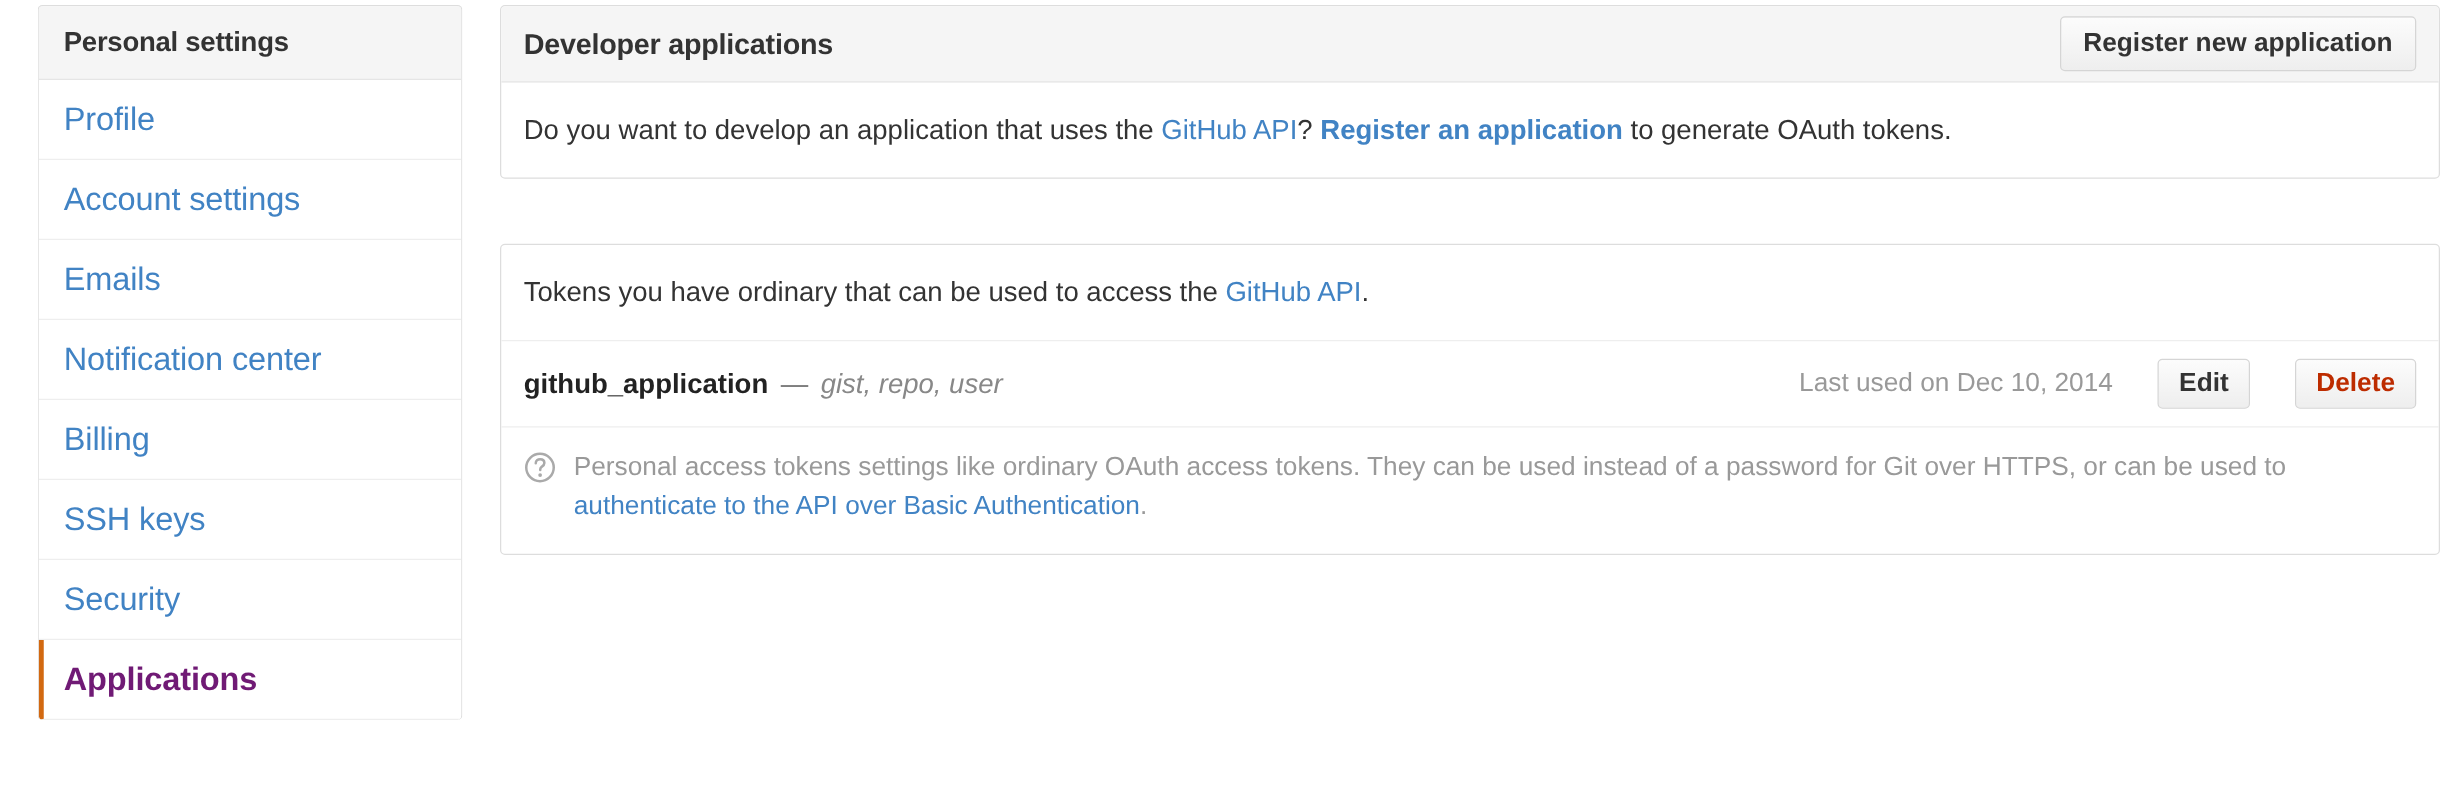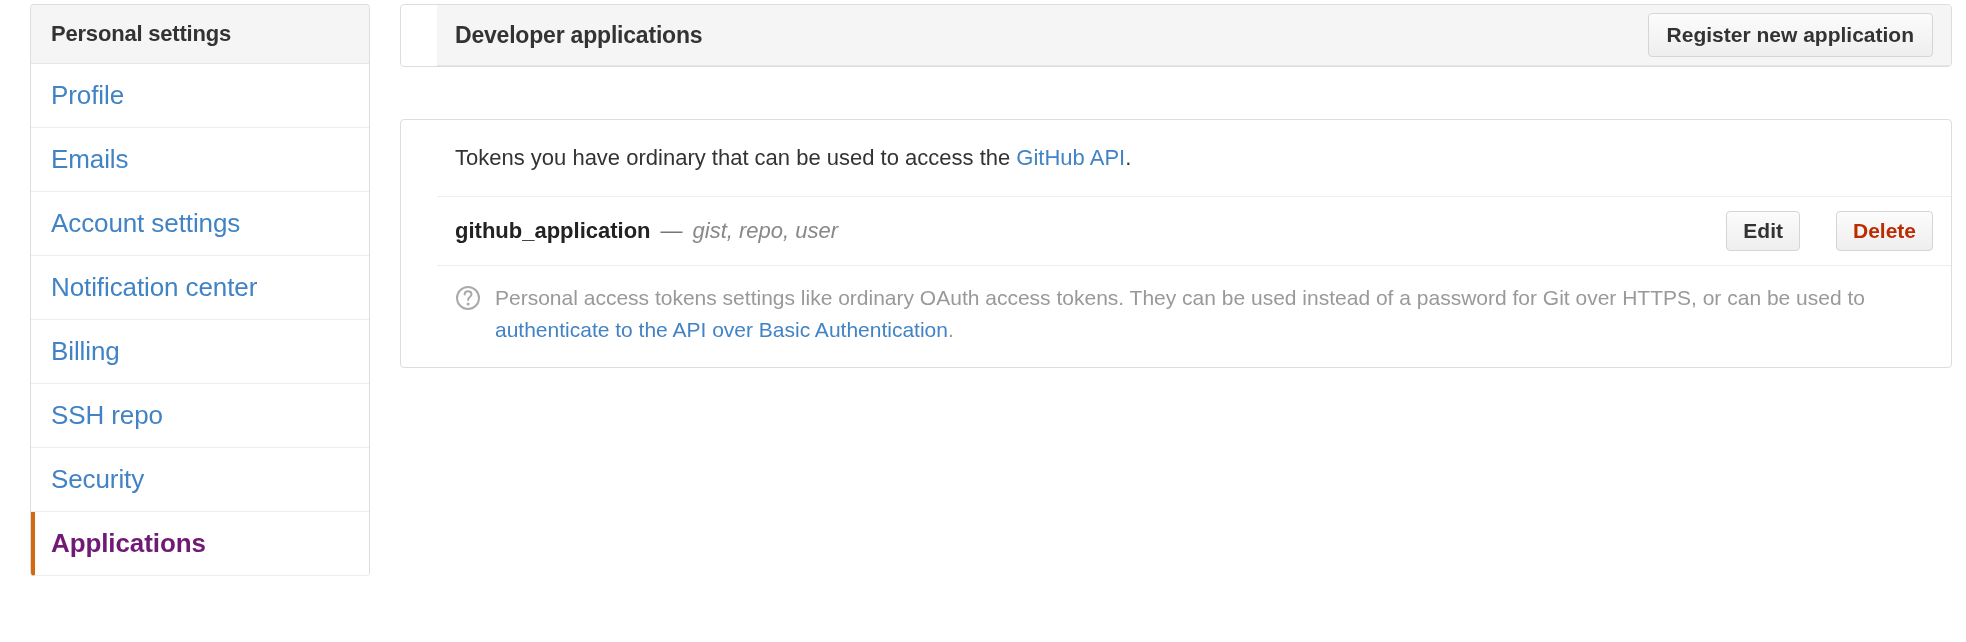--- a/index.html
+++ b/index.html
@@ -70,21 +70,20 @@
     flex: 1 1 auto;
     box-sizing: border-box;
     padding-left: 30px;
     padding-right: 14px;
   }
   .panel {
     border: 1px solid #dddddd;
     border-radius: 4px;
     background: #ffffff;
     overflow: hidden;
-    padding-left: 36px;
   }
   .panel + .panel {
     margin-top: 52px;
   }
   .panel-header {
     background: #f5f5f5;
     border-bottom: 1px solid #e5e5e5;
     padding: 0 18px;
     height: 60px;
     display: flex;
@@ -193,65 +192,69 @@
 <div class="page">
 
   <div class="sidebar">
     <div class="sidebar-inner">
       <div class="sidebar-header">Personal settings</div>
 
       <a class="nav-item">
         <span>Profile</span>
       </a>
       <a class="nav-item">
+        <span>Account settings</span>
+      </a>
+      <a class="nav-item">
         <span>Emails</span>
       </a>
       <a class="nav-item">
-        <span>Account settings</span>
-      </a>
-      <a class="nav-item">
         <span>Notification center</span>
       </a>
       <a class="nav-item">
         <span>Billing</span>
       </a>
       <a class="nav-item">
-        <span>SSH repo</span>
+        <span>SSH keys</span>
       </a>
       <a class="nav-item">
         <span>Security</span>
       </a>
       <a class="nav-item selected">
         <span>Applications</span>
       </a>
     </div>
   </div>
 
   <div class="main">
 
     <div class="panel">
       <div class="panel-header">
         <div class="panel-title">Developer applications</div>
         <button class="btn">Register new application</button>
+      </div>
+      <div class="panel-body">
+        <span>Do you want to develop an application that uses the </span><a class="link">GitHub API</a><span>? </span><a class="link bold">Register an application</a><span> to generate OAuth tokens.</span>
       </div>
     </div>
 
     <div class="panel">
 
       <div class="panel-body">
         <span>Tokens you have ordinary that can be used to access the </span><a class="link">GitHub API</a><span>.</span>
       </div>
 
       <div class="token-row">
         <div class="token-left">
           <span class="token-name">github_application</span>
           <span class="token-dash">—</span>
           <span class="token-scopes">gist, repo, user</span>
         </div>
         <div class="token-right">
+          <span class="token-meta">Last used on Dec 10, 2014</span>
           <button class="btn small">Edit</button>
           <button class="btn small danger">Delete</button>
         </div>
       </div>
 
       <div class="note">
         <span class="note-icon">
           <svg width="26" height="26" viewBox="0 0 26 26" aria-hidden="true">
             <circle cx="13" cy="13" r="11" fill="none" stroke="#aaaaaa" stroke-width="2"></circle>
             <path d="M9.6 9.6c0-2 1.6-3.3 3.5-3.3 2 0 3.4 1.2 3.4 3 0 1.6-1 2.3-2 3-0.9 0.6-1.3 1.1-1.3 2.1v0.5" fill="none" stroke="#aaaaaa" stroke-width="2" stroke-linecap="round"></path>

